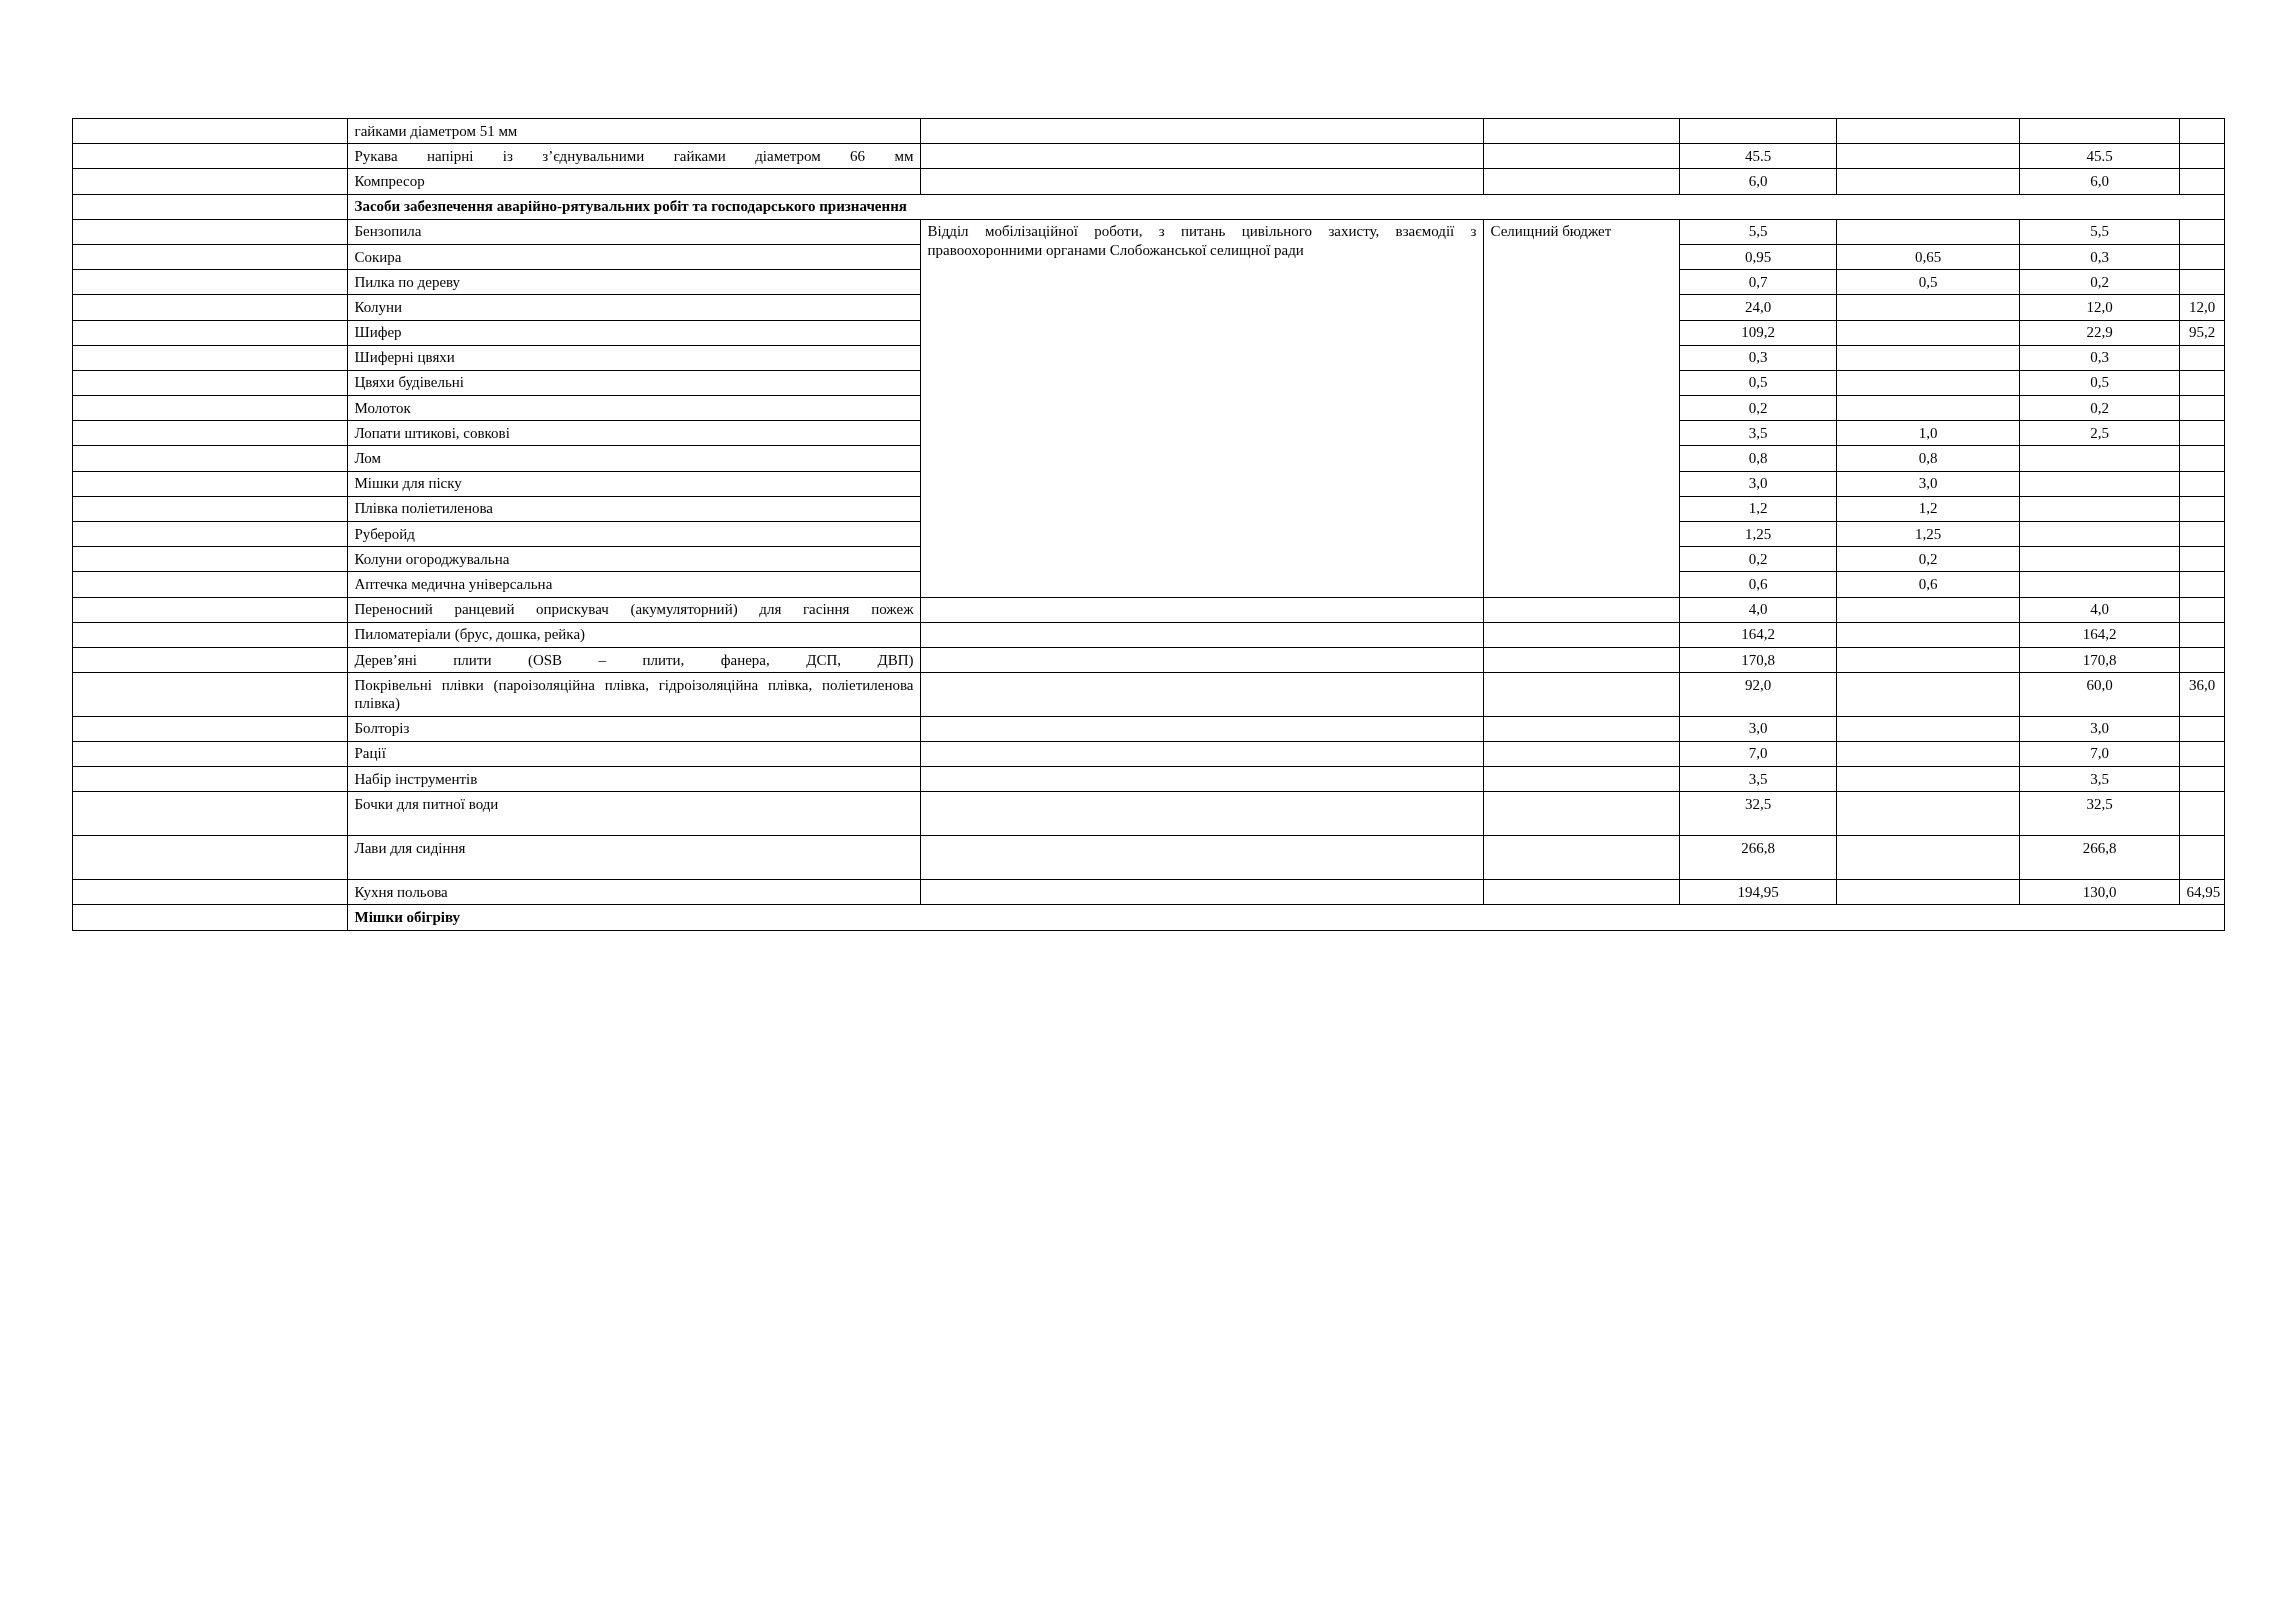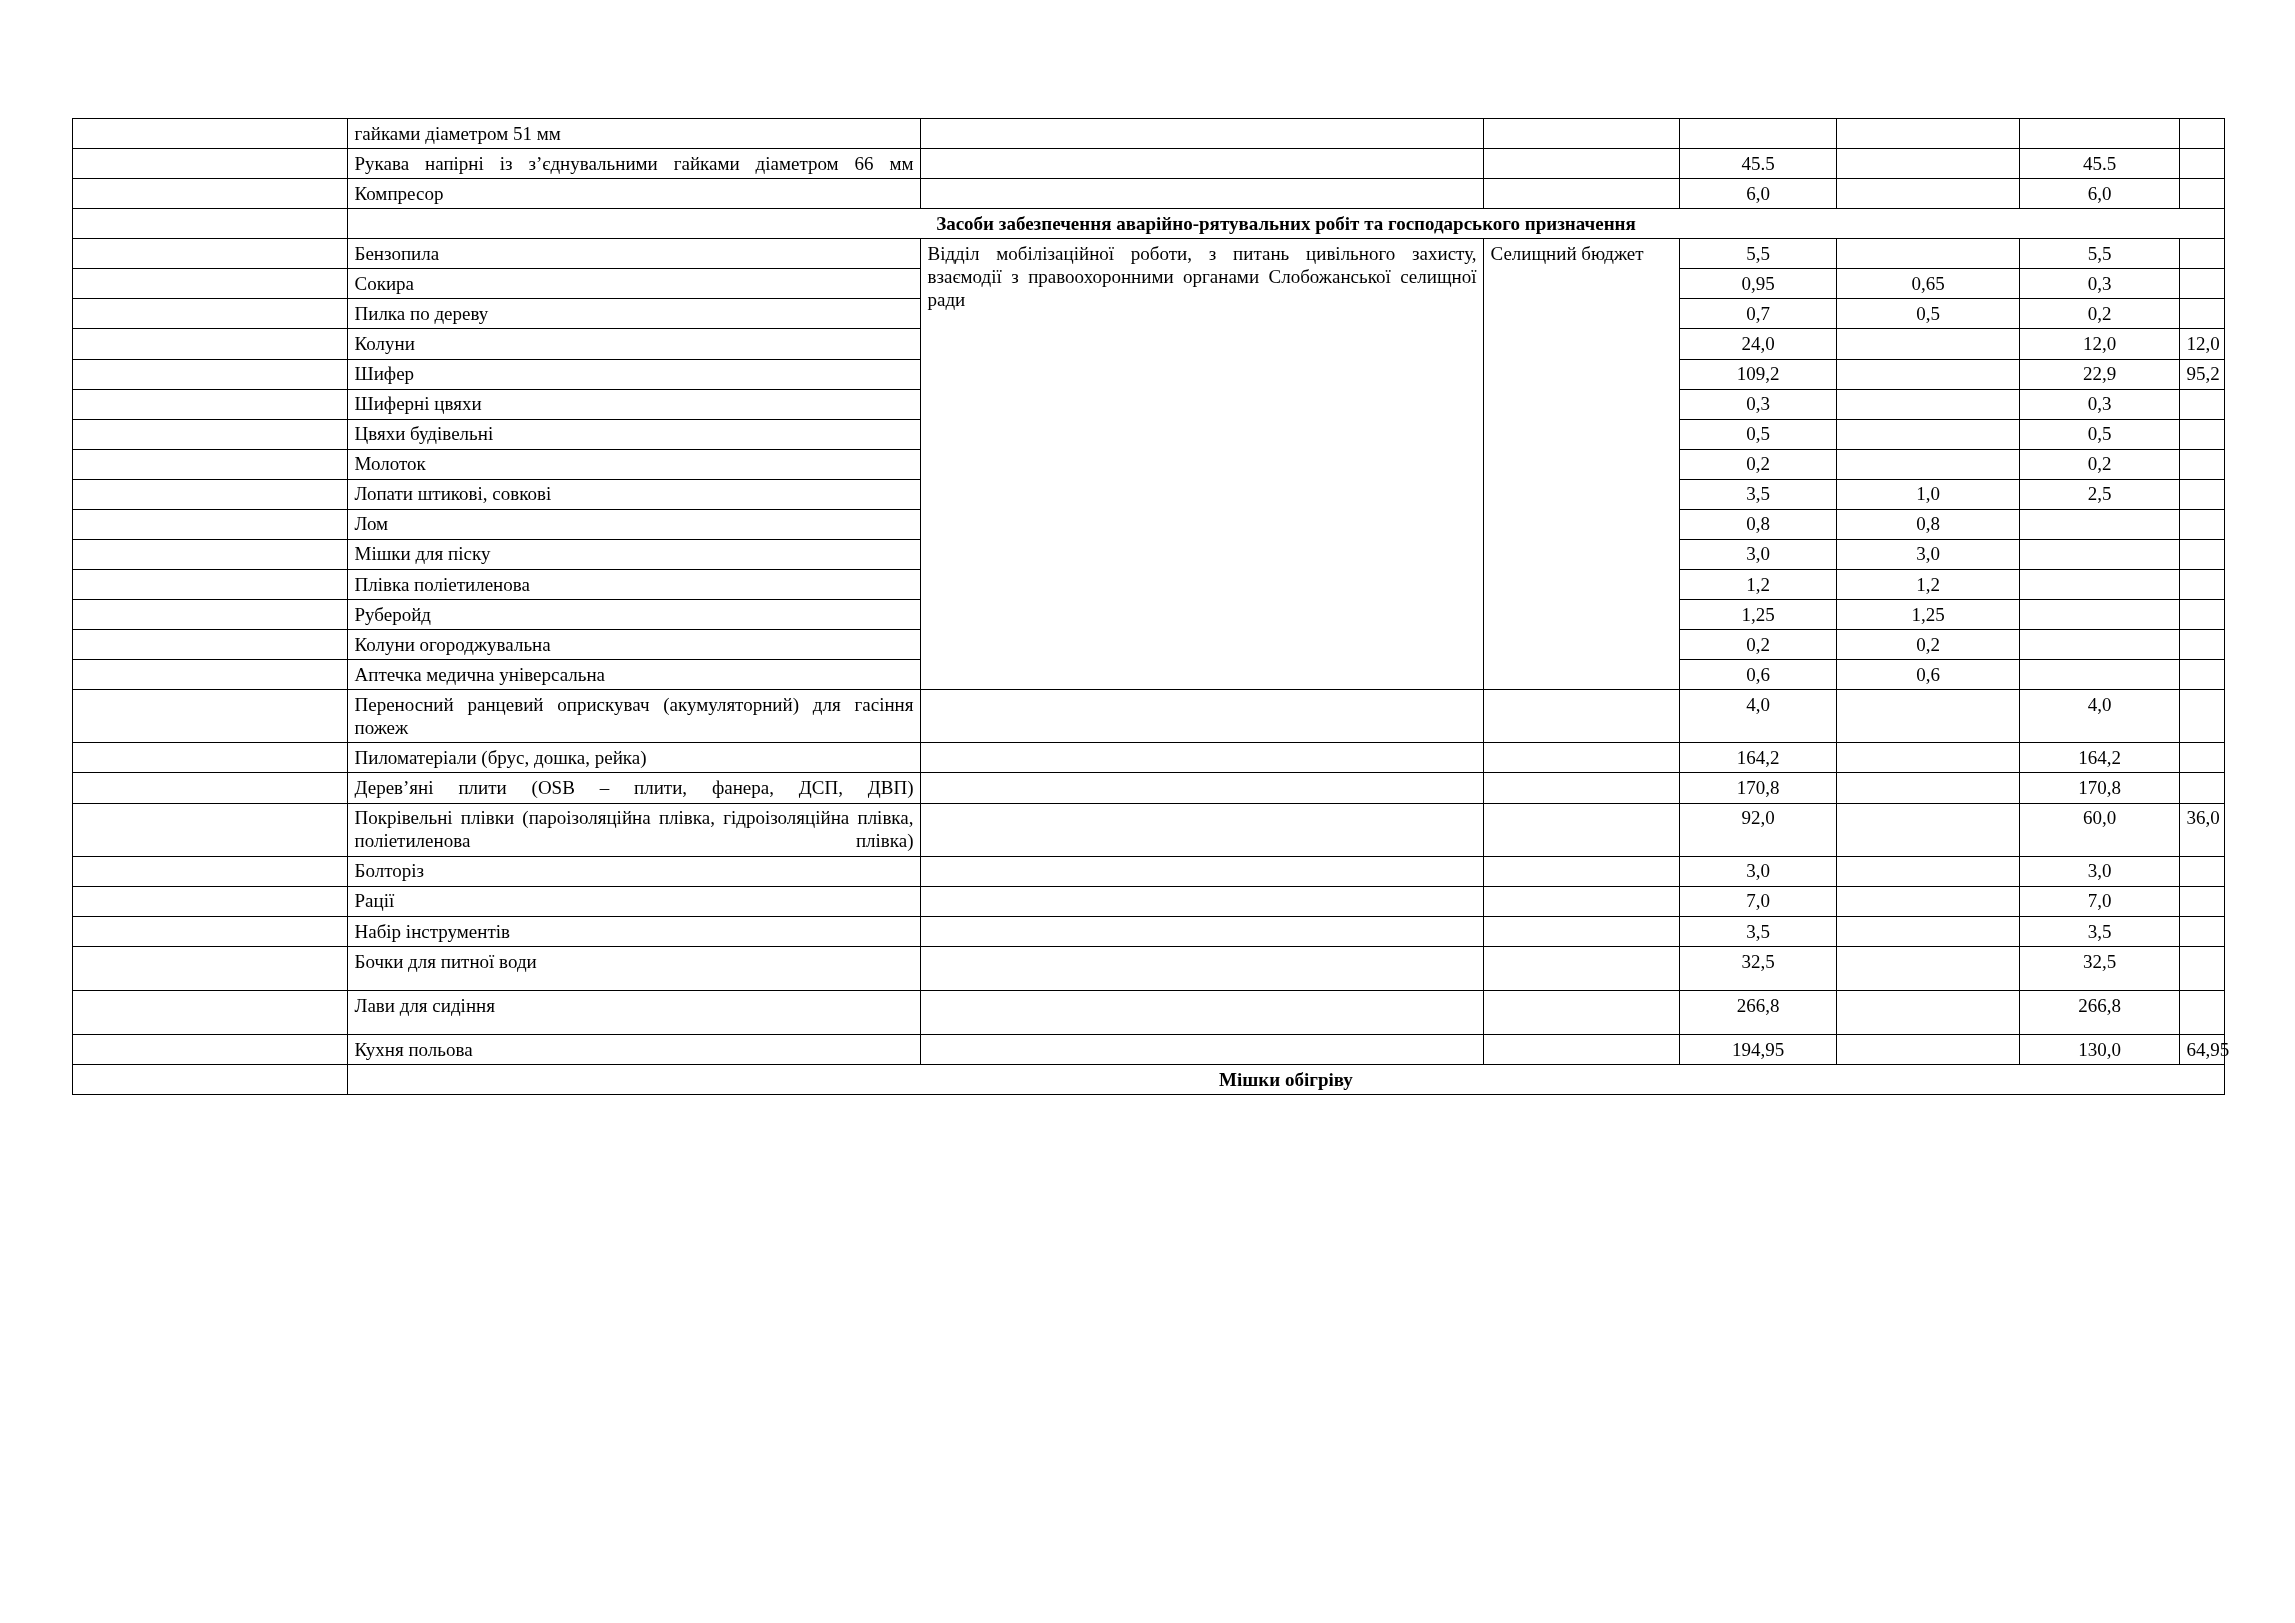--- a/index.html
+++ b/index.html
@@ -18,21 +18,21 @@
     position: relative;
     width: 2295px;
     height: 1623px;
     box-sizing: border-box;
     padding: 118px 72px 0 72px;
   }
   table.doc-table {
     border-collapse: collapse;
     width: 2153px;
     table-layout: fixed;
-    font-size: 19px;
+    font-size: 15px;
     line-height: 1.22;
   }
   table.doc-table td {
     border: 1.3px solid #000000;
     padding: 2.6px 6.5px 3.3px 6.5px;
     vertical-align: top;
     word-wrap: break-word;
   }
   col.c0 { width: 275px; }
   col.c1 { width: 573px; }
@@ -54,21 +54,20 @@
   td.resp-cell {
     text-align: justify;
     text-align-last: left;
     margin-top: 36px;
   }
   td.num {
     text-align: center;
     white-space: nowrap;
   }
   td.section-head {
-    text-align: center;
     font-weight: bold;
     padding: 3.3px 6.5px 3.9px 6.5px;
   }
   td.blank { }
   .tall-1 { height: 44px; }
 </style>
 </head>
 <body>
 
 <div class="page">

